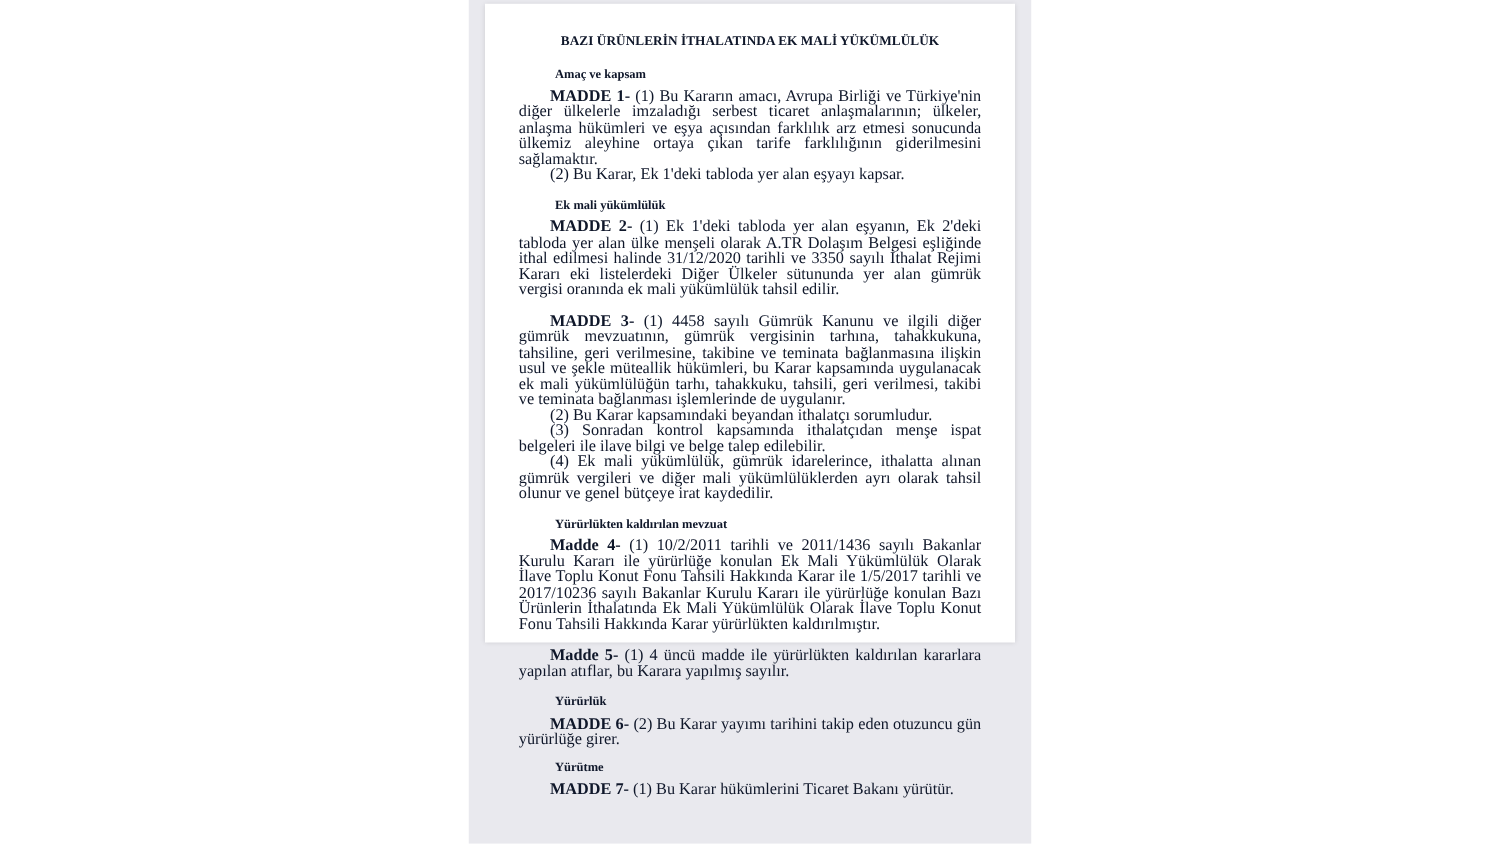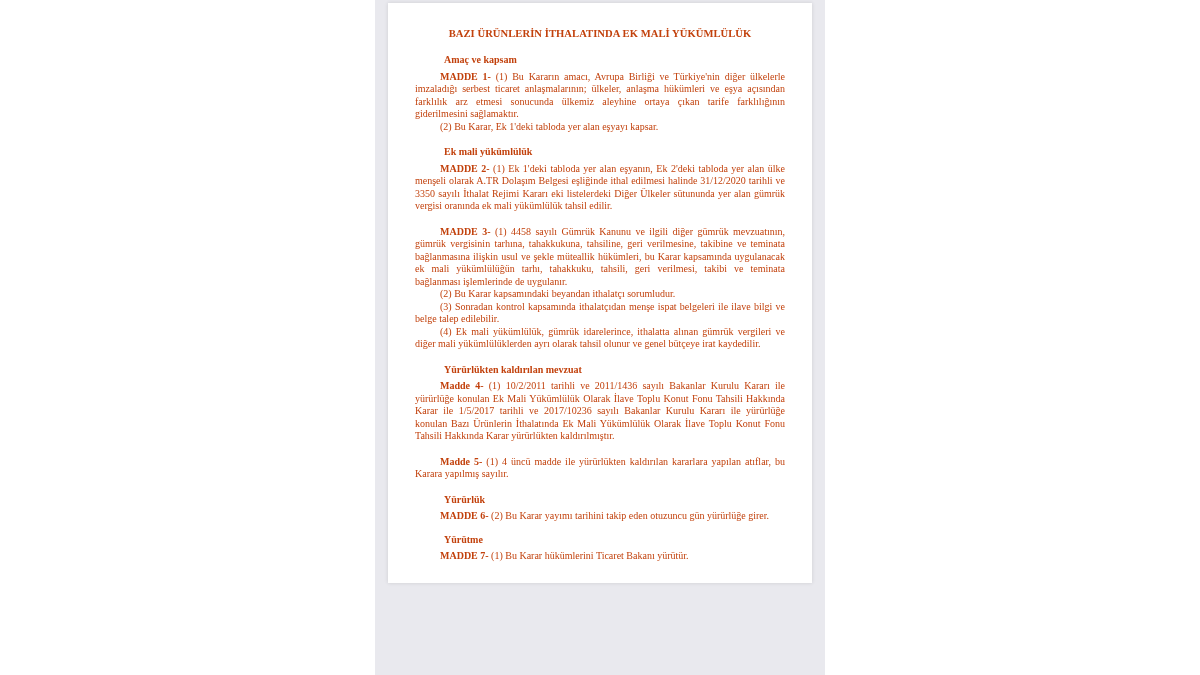--- a/index.html
+++ b/index.html
@@ -6,38 +6,38 @@
   body {
     width: 1200px; height: 675px; overflow: hidden;
     background: #ffffff; position: relative;
     font-family: "Liberation Serif", "DejaVu Serif", serif;
   }
   .backdrop {
     position: absolute; left: 375px; top: 0; width: 450px; height: 675px;
     background: #e9e9ee;
   }
   .page {
-    position: absolute; left: 388px; top: 3px; width: 424px; height: 580px;
+    position: absolute; left: 388px; top: 3px; width: 424px; height: 511px;
     background: #ffffff;
     box-shadow: 0 0 4px rgba(0,0,0,0.12);
     box-sizing: border-box;
     padding: 24px 27px 0 27px;
-    color: #c2410c;
+    color: #0f172a;
   }
   .title {
     text-align: center; font-weight: bold; font-size: 10.6px; line-height: 13px;
     margin: 0 0 14px 0; letter-spacing: 0.05px;
   }
   .section { margin-bottom: 11px; }
   .heading {
     font-weight: bold; font-size: 10px; line-height: 12.5px;
     padding-left: 25px; margin: 4px;
   }
   .para {
-    font-size: 10px; line-height: 12.5px; margin: 0;
+    font-size: 13px; line-height: 12.5px; margin: 0;
     text-align: justify; text-indent: 25px;
   }
   .para b { font-weight: bold; }
   .section.gap-lg { margin-bottom: 13px; }
 </style>
 </head>
 <body>
 
 <div class="backdrop"></div>
 

